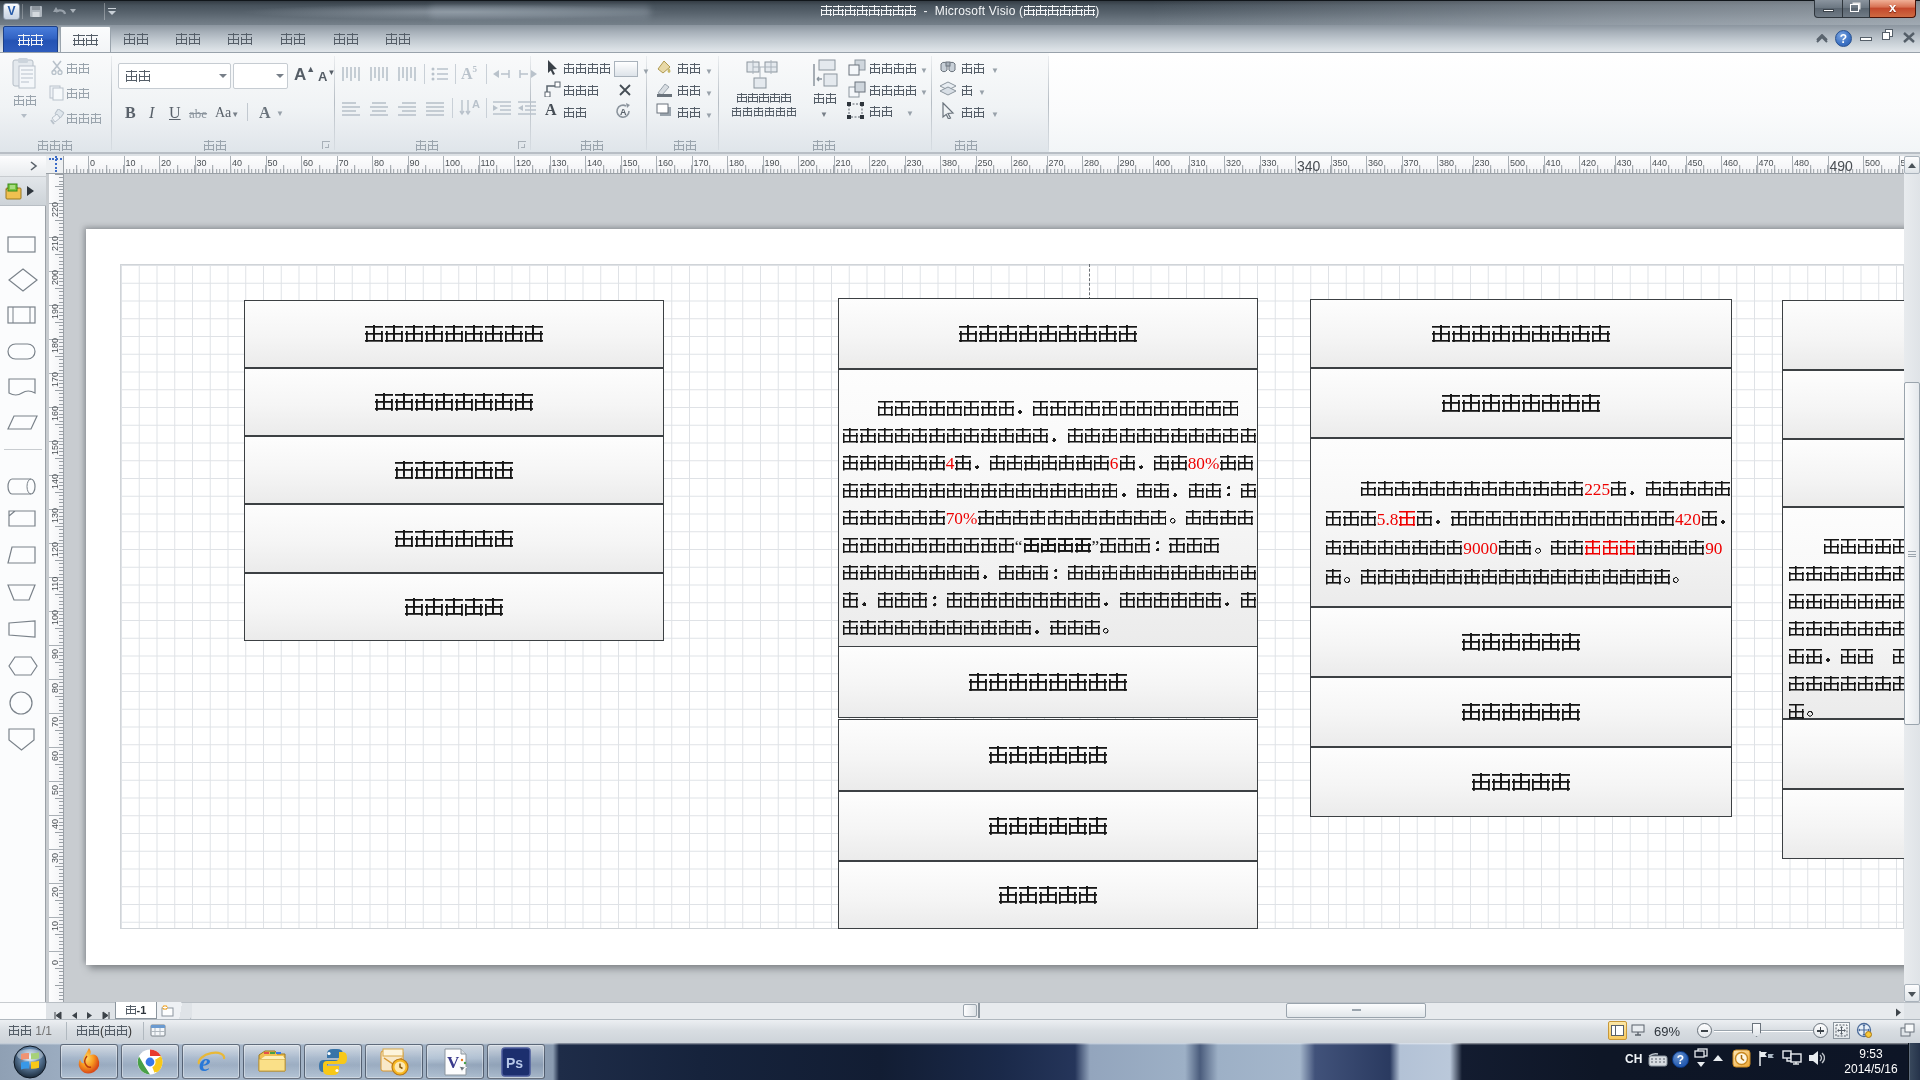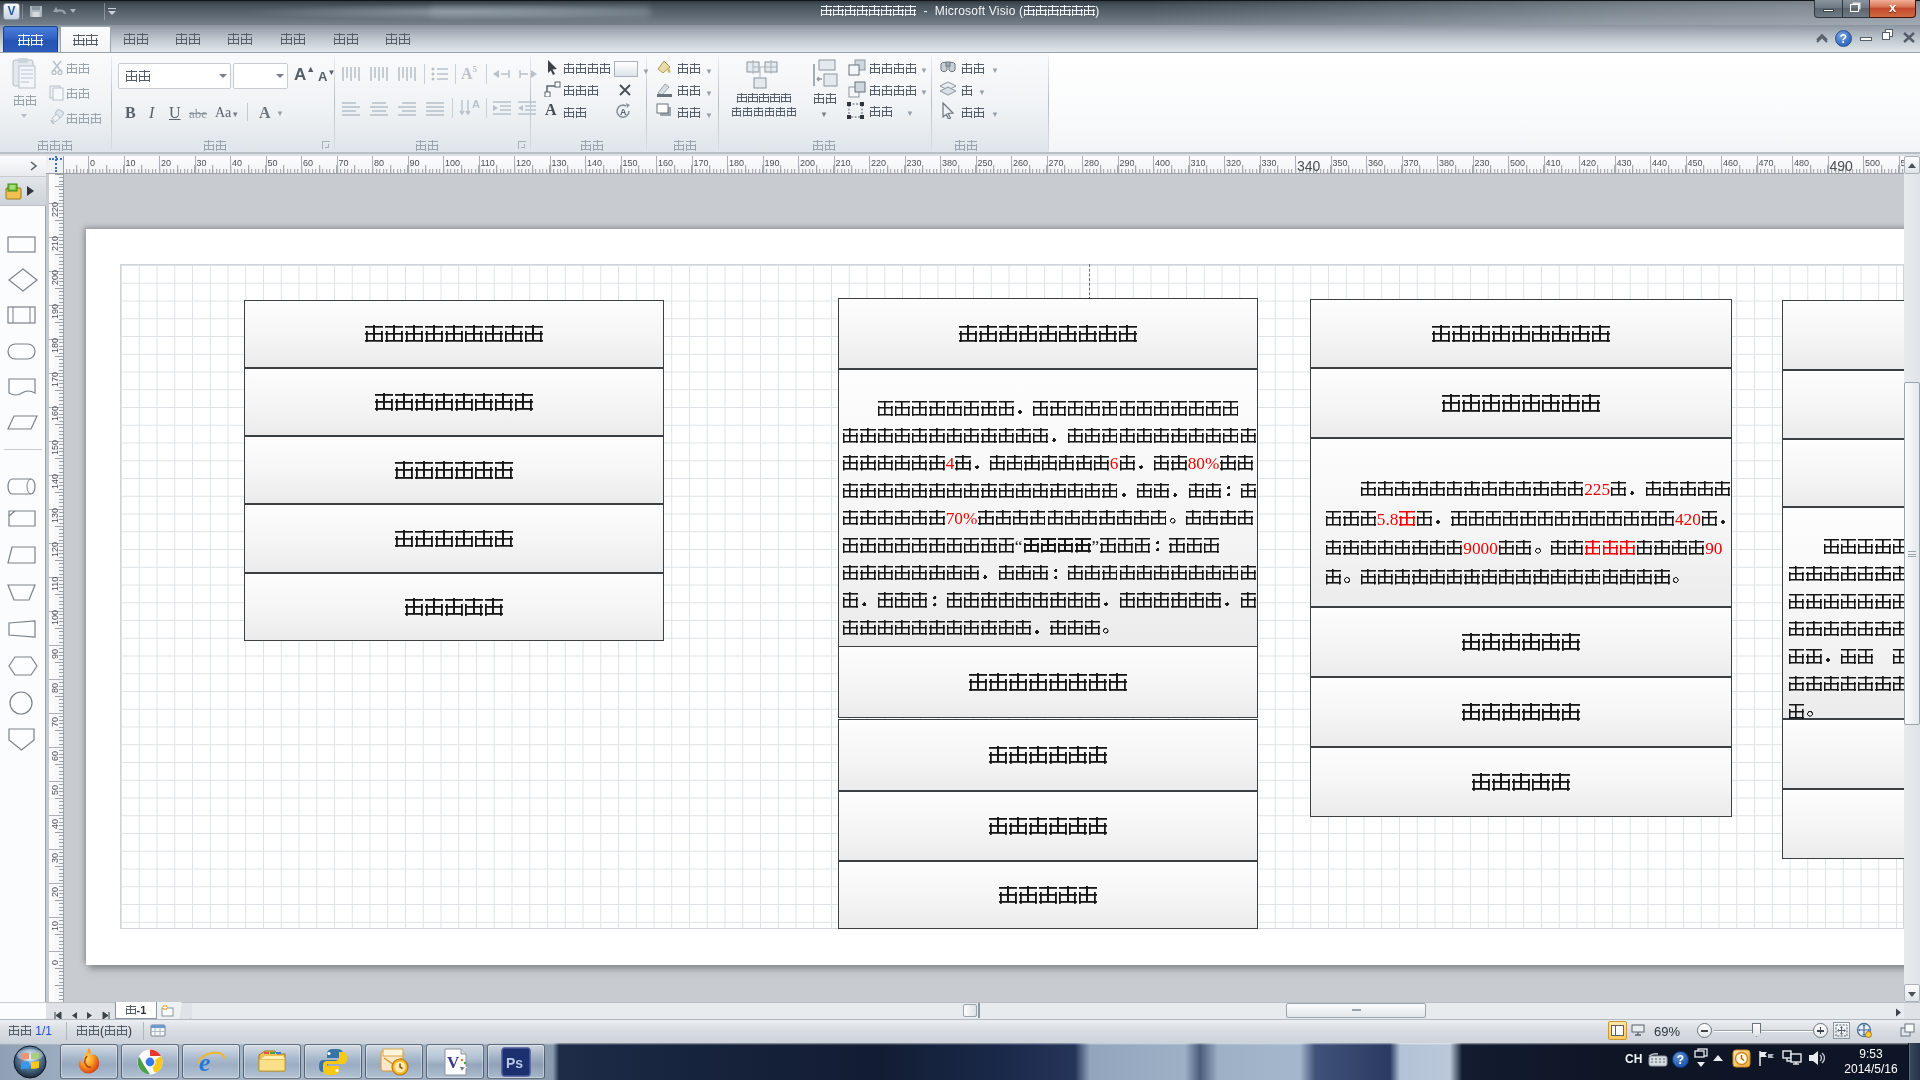--- a/index.html
+++ b/index.html
@@ -766,21 +766,21 @@
 <div class="ab" style="left:192px;top:1002px;width:1712px;height:17px;background:#e8ebee;border-top:1px solid #b8bec4"></div>
 <div class="ab" style="left:963px;top:1004px;width:14px;height:13px;background:linear-gradient(90deg,#fdfdfe,#dde2e6);border:1px solid #9aa4ad;border-radius:2px"></div>
 <div class="ab" style="left:978px;top:1003px;width:2px;height:15px;background:#8b959e"></div>
 <div class="ab" style="left:1286px;top:1003px;width:140px;height:15px;background:linear-gradient(180deg,#fbfcfd,#e1e6ea);border:1px solid #9aa4ad;border-radius:2px">
     <div style="margin:5px auto 0;width:9px;border-top:1px solid #9aa4ad;border-bottom:1px solid #9aa4ad;height:2px"></div>
   </div>
 <div class="ab" style="left:1893px;top:1004px;width:12px;height:13px"><svg width="10" height="11">
       <path d="M3 1.5 L8 5.5 L3 9.5 Z" fill="#3c4349"></path>
     </svg></div>
 <div class="ab" style="left:0;top:1019px;width:1920px;height:24px;background:linear-gradient(180deg,#eceff2,#d8dde2 45%,#cdd3d9);border-top:1px solid #b0b8bf"></div>
-<div class="ab" style="left:8px;top:1024px;font-size:12px;color:#1d4ed8"><i class="h g"></i><i class="h g"></i> 1/1</div>
+<div class="ab" style="left:8px;top:1024px;font-size:12px;color:#737373"><i class="h g"></i><i class="h g"></i> 1/1</div>
 <div class="ab" style="left:66px;top:1022px;width:1px;height:18px;background:#b0b8bf"></div>
 <div class="ab" style="left:76px;top:1024px;font-size:12px;color:#333"><i class="h g"></i><i class="h g"></i>(<i class="h g"></i><i class="h g"></i>)</div>
 <div class="ab" style="left:143px;top:1022px;width:1px;height:18px;background:#b0b8bf"></div>
 <svg class="ab" style="left:150px;top:1023px" width="17" height="15">
     <rect x="1" y="2" width="14" height="11" rx="1" fill="#f4f7fa" stroke="#7a828a"></rect>
     <rect x="1" y="2" width="14" height="3" fill="#6a9ad0"></rect>
     <path d="M5 5v8M10 5v8M1 8.5h14" stroke="#b0b8bf" stroke-width="1"></path>
   </svg>
 <div class="ab" style="left:1608px;top:1021px;width:19px;height:19px;background:linear-gradient(180deg,#fde8a8,#f7c95e);border:1px solid #c89838;border-radius:2px"><svg width="13" height="11" style="margin:3px 0 0 2px">
       <rect x="0.5" y="0.5" width="12" height="10" fill="#fff" stroke="#59616a"></rect>

